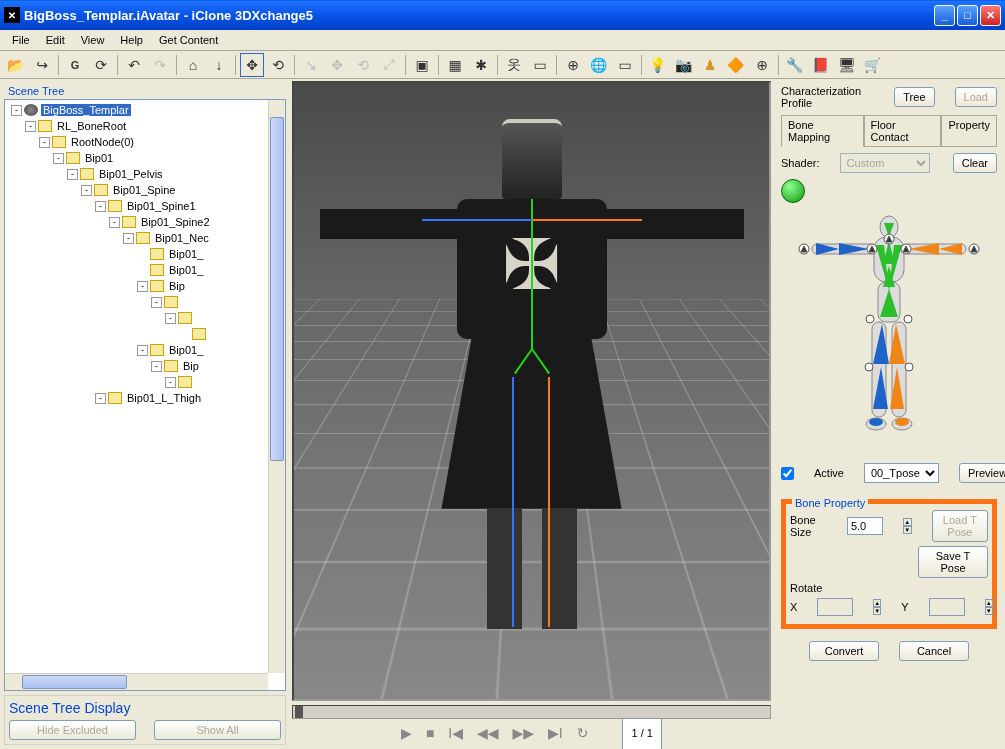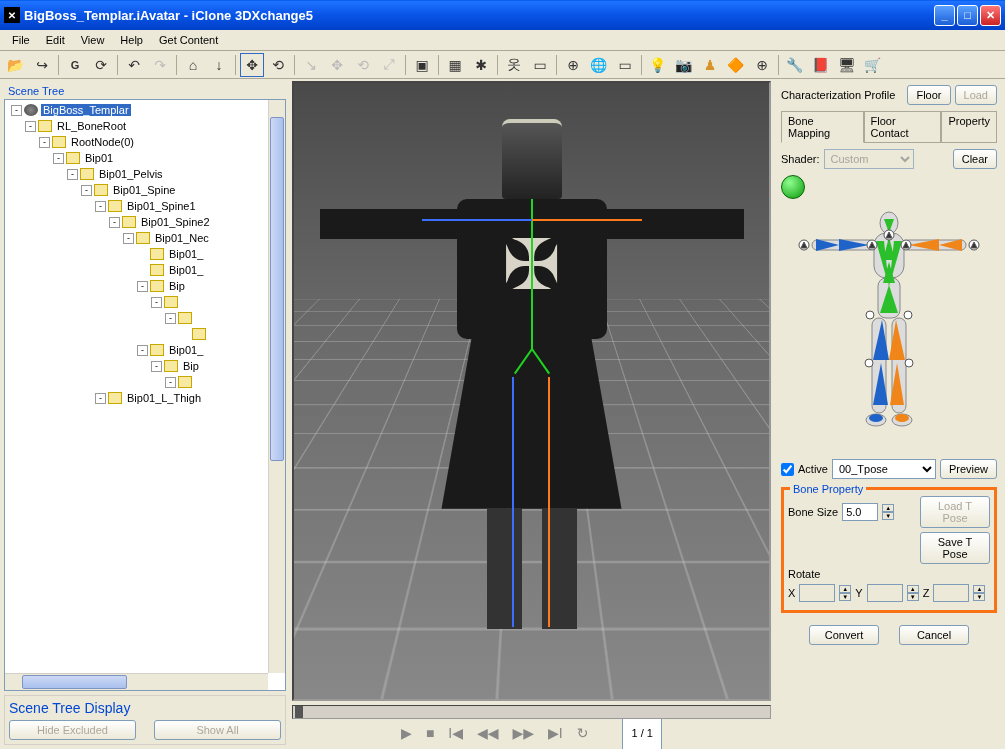--- a/index.html
+++ b/index.html
@@ -53,33 +53,33 @@
 .bone { position: absolute; background: currentColor; }
 .bone.g { color: #1dd61d; }
 .bone.b { color: #3a6fff; }
 .bone.o { color: #ff7a1a; }
 .timeline { height: 14px; background: #d4d0c8; border: 1px inset #999; margin-top: 4px; position: relative; }
 .timeline .marker { position: absolute; left: 2px; top: 0; width: 8px; height: 100%; background: #555; }
 .playback { height: 28px; display: flex; align-items: center; justify-content: center; gap: 14px; color: #888; }
 .playback .pbtn { cursor: pointer; font-size: 14px; }
 .playback .frame { border: 1px solid #7f9db9; background: white; padding: 11px 8px; margin-left: 20px; color: #000;}
 .right { width: 232px; background: #ece9d8; padding: 6px 8px; overflow: hidden; }
-.right .row { display: flex; align-items: center; margin-bottom: 4px; gap: 4px;}
+.right .row { display: flex; align-items: center; margin-bottom: 4px; gap: 20px;}
 .tabs { display: flex; border-bottom: 1px solid #aca899; margin: 6px 0; }
 .tab { padding: 3px 6px; border: 1px solid #aca899; border-bottom: none; background: #ece9d8; cursor: pointer; position: relative; font-size: 11px;}
 .tab.active { background: #ece9d8; border-bottom: 1px solid #ece9d8; margin-bottom: -1px; }
 .select { border: 1px solid #7f9db9; background: white; padding: 1px 2px; height: 20px; font-size:11px;}
 .select:disabled { background: #ece9d8; color: #888; }
 .greenball { width: 24px; height: 24px; border-radius: 50%; background: radial-gradient(circle at 35% 30%, #8fff8f, #0a980a); border: 1px solid #056605; margin: 6px 0;}
 .figure { width: 190px; height: 250px; position: relative; margin: 4px auto;}
 .figure svg { width: 100%; height: 100%; }
 .input { border: 1px solid #7f9db9; background: white; padding: 1px 3px; width: 36px; height: 18px; font-size: 11px;}
 .spinner { width: 12px; display: inline-flex; flex-direction: column; }
 .spinner span { height: 8px; border: 1px solid #7f9db9; background: #ece9d8; font-size: 6px; text-align: center; line-height: 6px; cursor: pointer;}
-.group { border: 3px solid #f97316; padding: 6px 4px 4px 4px; margin-top: 8px; position: relative;}
+.group { border: 5px solid #f97316; padding: 6px 4px 4px 4px; margin-top: 16px; position: relative;}
 .group .gtitle { color: #0046d5; position: absolute; top: -7px; left: 6px; background: #ece9d8; padding: 0 3px; font-size: 11px;}
 </style>
 </head>
 <body>
 
 <div class="titlebar">
   <div class="icon">✕</div>
   <div class="title">BigBoss_Templar.iAvatar - iClone 3DXchange5</div>
   <div class="winbtns">
     <div class="winbtn">_</div>
@@ -295,21 +295,21 @@
       <span class="pbtn">▶▶</span>
       <span class="pbtn">▶I</span>
       <span class="pbtn">↻</span>
       <span class="frame">1 / 1</span>
     </div>
   </div>
 
   <div class="right">
     <div class="row">
       <span>Characterization Profile</span>
-      <button class="btn" style="margin-left:auto">Floor</button>
+      <button class="btn" style="margin-left:auto">Tree</button>
       <button class="btn disabled" disabled="">Load</button>
     </div>
     <div class="tabs">
       <div class="tab active">Bone Mapping</div>
       <div class="tab">Floor Contact</div>
       <div class="tab">Property</div>
     </div>
     <div class="row">
       <span>Shader:</span>
       <select class="select" disabled="" style="width:90px"><option>Custom</option></select>

